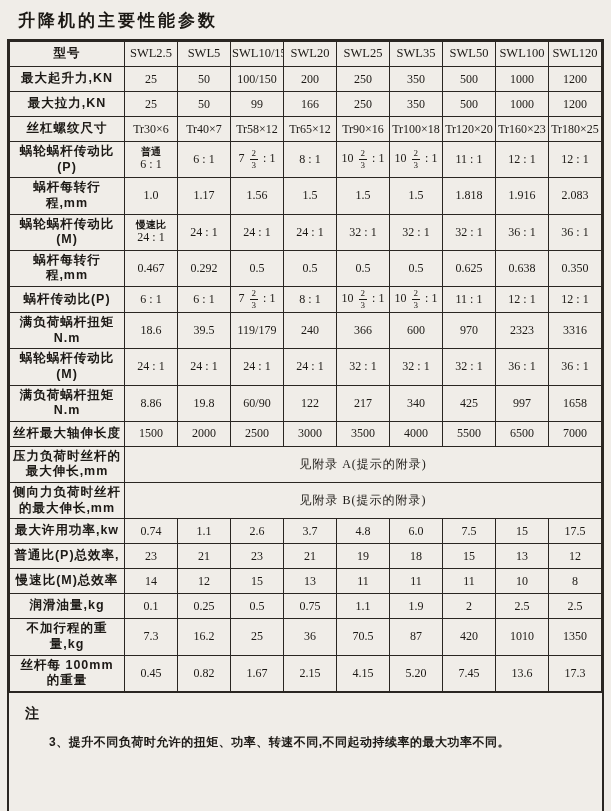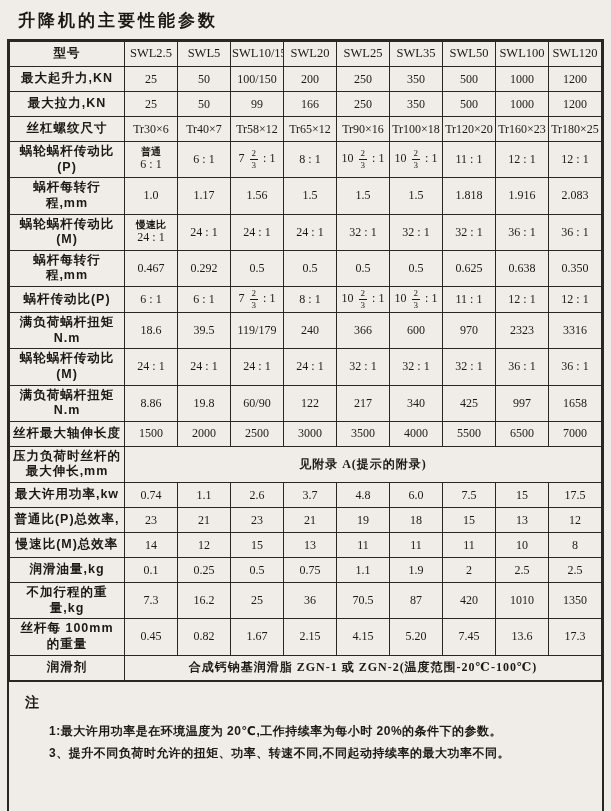--- a/index.html
+++ b/index.html
@@ -63,21 +63,21 @@
     vertical-align:middle;
     font-size:9px;
     line-height:9px;
     margin:0 2px;
     text-align:center;
   }
   .frac .num{display:block;border-bottom:1px solid var(--ink);padding:0 2px 1px;}
   .frac .den{display:block;padding-top:1px;}
   td.merged-cell{
     font-family:"Liberation Sans","DejaVu Sans",sans-serif;
-    font-weight:700;
+    font-weight:400;
     font-size:13px;
     letter-spacing:1px;
   }
   .notes{
     border-top:1.5px solid var(--line);
     padding:8px 12px 14px 14px;
     min-height:166px;
   }
   .notes-heading{
     font-weight:700;
@@ -484,20 +484,24 @@
           </td>
           <td>
             <span class="cell-line">7000</span>
           </td>
         </tr>
         <tr>
           <td class="rowlabel">压力负荷时丝杆的最大伸长,mm</td>
           <td colspan="9" class="merged-cell">见附录 A(提示的附录)</td>
         </tr>
         <tr>
+          <td class="rowlabel">侧向力负荷时丝杆的最大伸长,mm</td>
+          <td colspan="9" class="merged-cell">见附录 B(提示的附录)</td>
+        </tr>
+        <tr>
           <td class="rowlabel">最大许用功率,kw</td>
           <td>
             <span class="cell-line">0.74</span>
           </td>
           <td>
             <span class="cell-line">1.1</span>
           </td>
           <td>
             <span class="cell-line">2.6</span>
           </td>
@@ -662,27 +666,22 @@
           </td>
           <td>
             <span class="cell-line">7.45</span>
           </td>
           <td>
             <span class="cell-line">13.6</span>
           </td>
           <td>
             <span class="cell-line">17.3</span>
           </td>
-        </tr>
-        <tr>
-          <td class="rowlabel">润滑剂</td>
-          <td colspan="9" class="merged-cell">合成钙钠基润滑脂 ZGN-1 或 ZGN-2(温度范围-20℃-100℃)</td>
         </tr>
       </tbody>
   </table>
   <div class="notes">
     <div class="notes-heading">注</div>
     <div id="notes-list">
-        <div class="note-item">1:最大许用功率是在环境温度为 20℃,工作持续率为每小时 20%的条件下的参数。</div>
         <div class="note-item">3、提升不同负荷时允许的扭矩、功率、转速不同,不同起动持续率的最大功率不同。</div>
       </div>
   </div>
 </div>
 
 </body></html>

